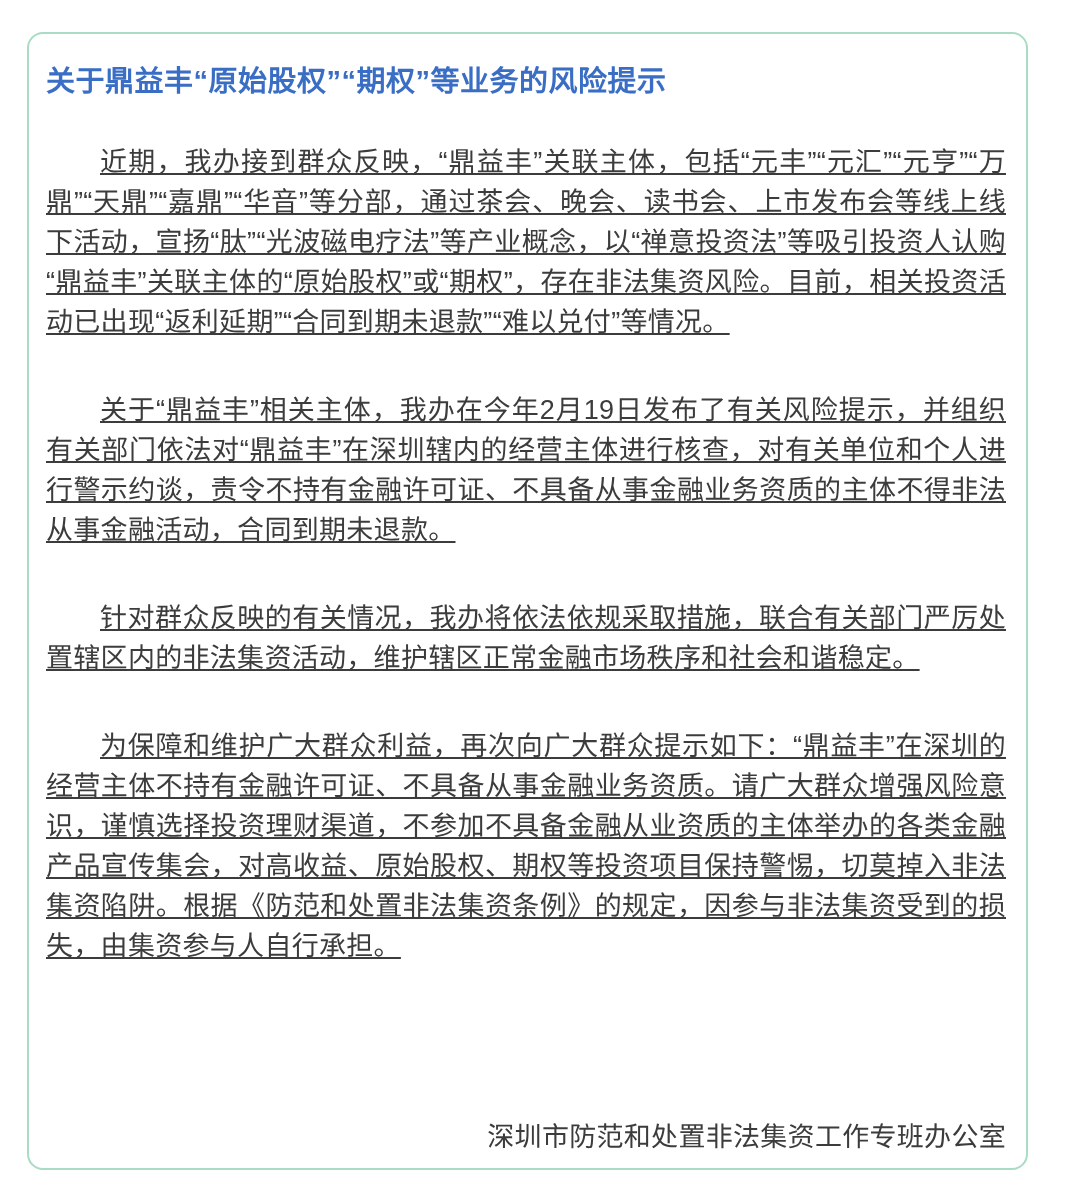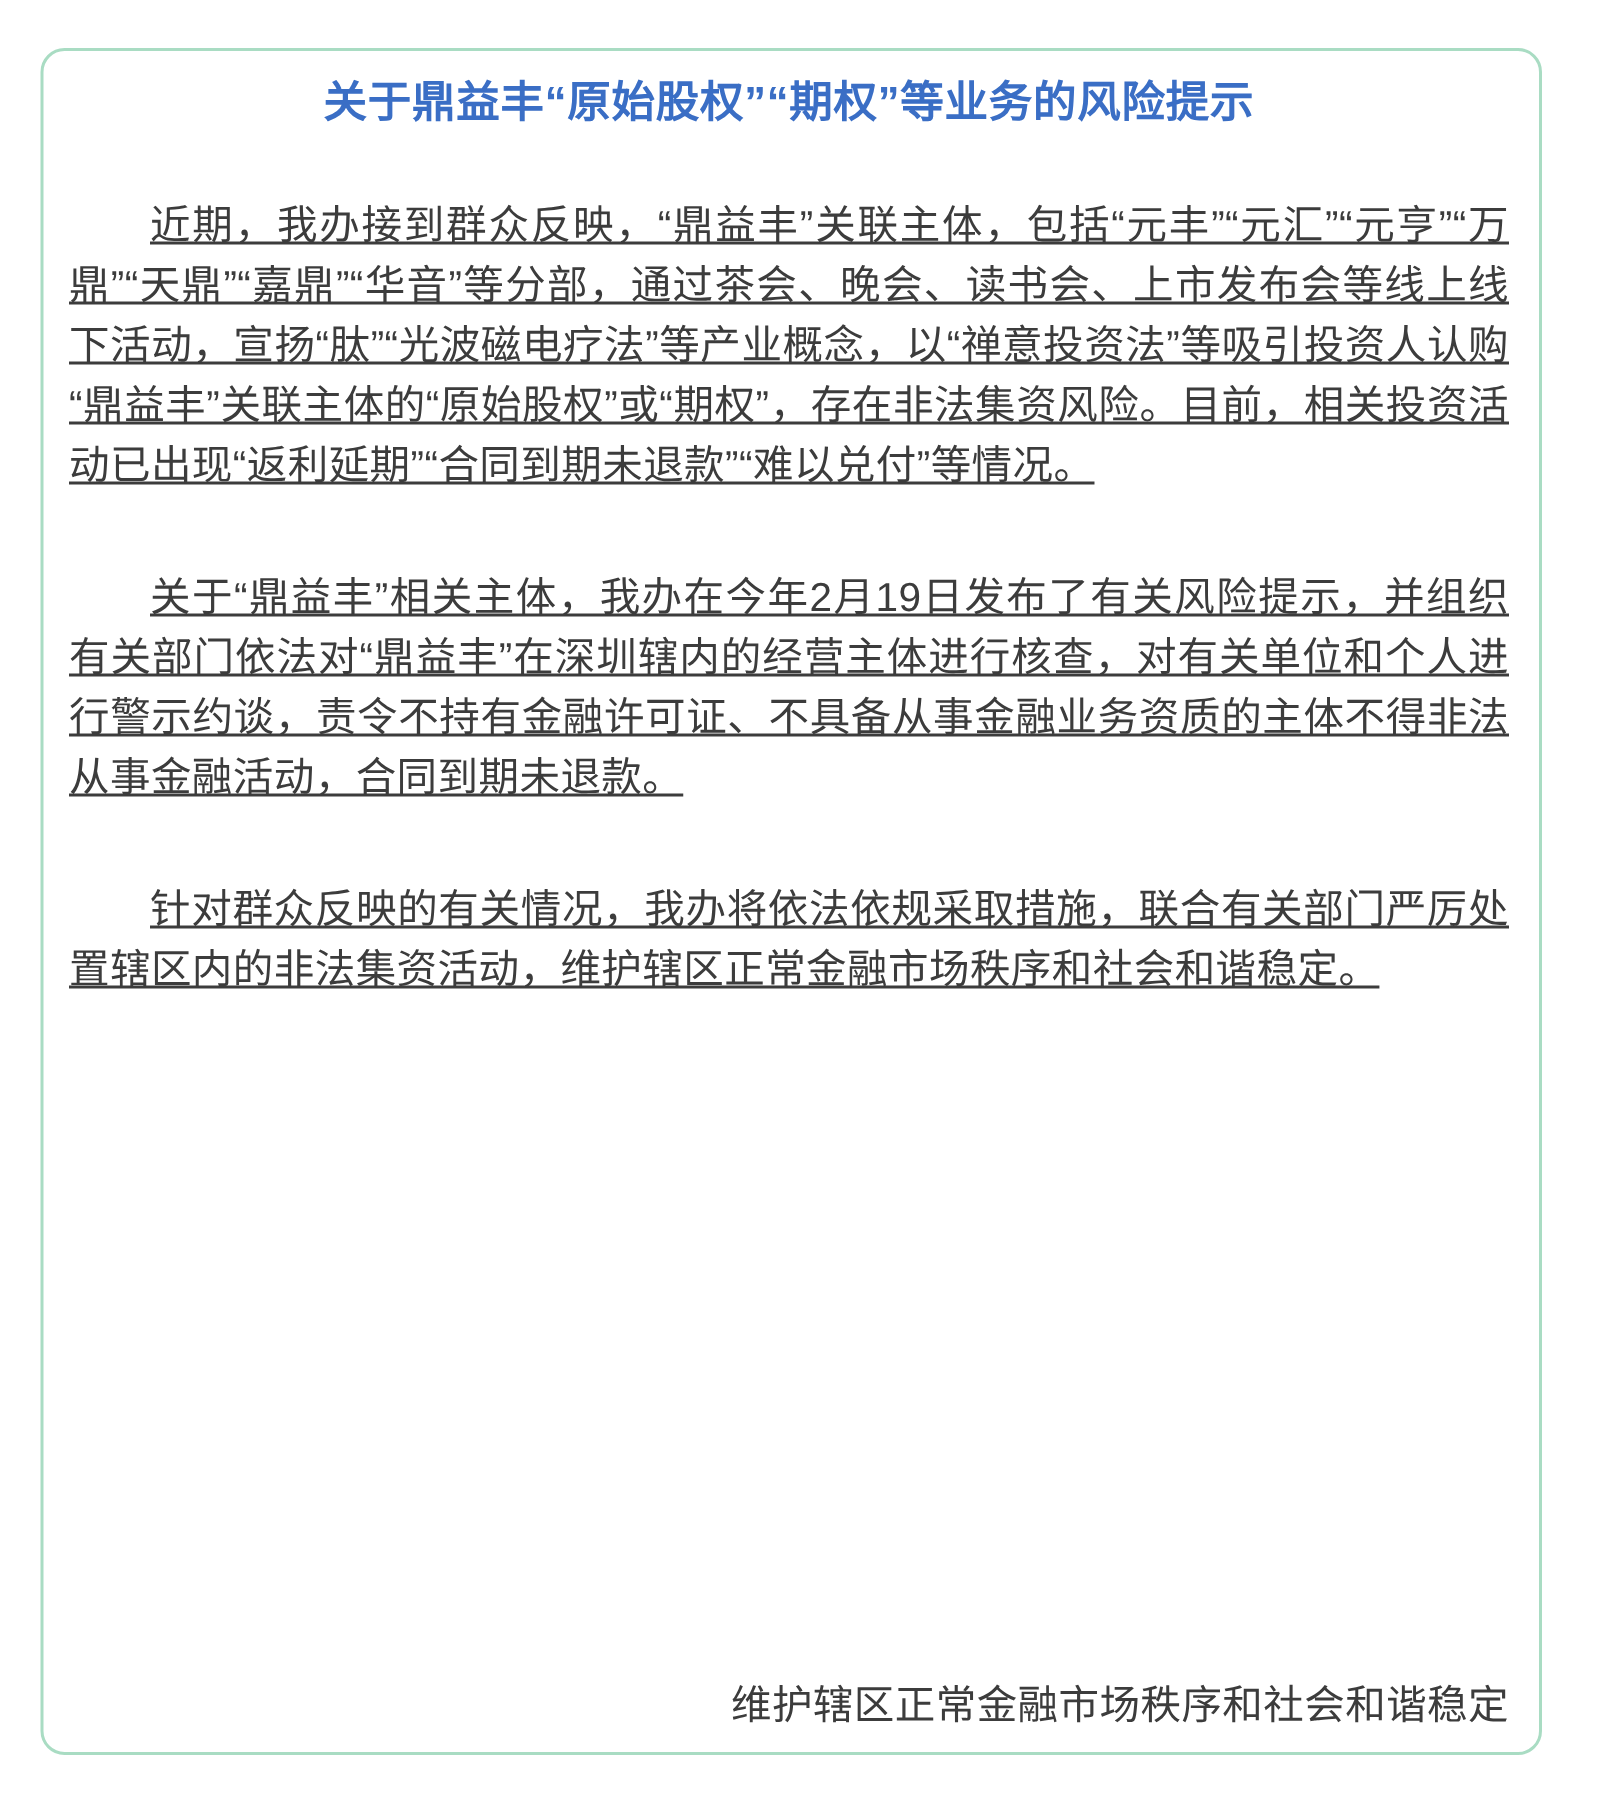--- a/index.html
+++ b/index.html
@@ -24,25 +24,24 @@
     width: 1001px;
     height: 1138px;
     box-sizing: border-box;
     border: 2px solid #a9dcc3;
     border-radius: 16px;
     background: #ffffff;
     padding: 0 20px 0 17px;
     overflow: hidden;
   }
   .notice-title {
-    margin: 14px 0 40px 0;
+    margin: 26px 0 40px 0;
     font-size: 29px;
     line-height: 42px;
     font-weight: bold;
-    text-align: center;
     color: #3a6ec5;
     letter-spacing: 0.5px;
   }
   .notice-body p {
     margin: 0 0 48px 0;
     font-size: 27px;
     line-height: 40px;
     color: #3c3c3c;
     text-align: justify;
     text-justify: inter-ideograph;
@@ -65,19 +64,20 @@
 <body>
 
 <div class="page">
   <div class="notice-card">
     <h1 class="notice-title">关于鼎益丰“原始股权”“期权”等业务的风险提示</h1>
 
     <div class="notice-body">
       <p>近期，我办接到群众反映，“鼎益丰”关联主体，包括“元丰”“元汇”“元亨”“万鼎”“天鼎”“嘉鼎”“华音”等分部，通过茶会、晚会、读书会、上市发布会等线上线下活动，宣扬“肽”“光波磁电疗法”等产业概念，以“禅意投资法”等吸引投资人认购“鼎益丰”关联主体的“原始股权”或“期权”，存在非法集资风险。目前，相关投资活动已出现“返利延期”“合同到期未退款”“难以兑付”等情况。</p>
       <p>关于“鼎益丰”相关主体，我办在今年2月19日发布了有关风险提示，并组织有关部门依法对“鼎益丰”在深圳辖内的经营主体进行核查，对有关单位和个人进行警示约谈，责令不持有金融许可证、不具备从事金融业务资质的主体不得非法从事金融活动，合同到期未退款。</p>
       <p>针对群众反映的有关情况，我办将依法依规采取措施，联合有关部门严厉处置辖区内的非法集资活动，维护辖区正常金融市场秩序和社会和谐稳定。</p>
+      <p>为保障和维护广大群众利益，再次向广大群众提示如下：“鼎益丰”在深圳的经营主体不持有金融许可证、不具备从事金融业务资质。请广大群众增强风险意识，谨慎选择投资理财渠道，不参加不具备金融从业资质的主体举办的各类金融产品宣传集会，对高收益、原始股权、期权等投资项目保持警惕，切莫掉入非法集资陷阱。根据《防范和处置非法集资条例》的规定，因参与非法集资受到的损失，由集资参与人自行承担。</p>
     </div>
 
     <div class="signature-block">
-      <div>维护辖区正常金融市场秩序和社会和谐稳定</div>
+      <div>深圳市防范和处置非法集资工作专班办公室</div>
     </div>
   </div>
 </div>
 
 </body></html>

